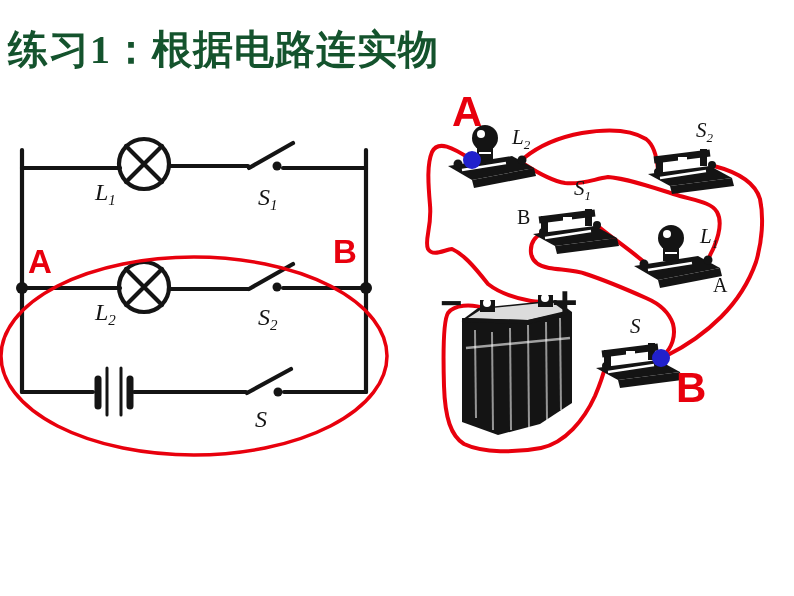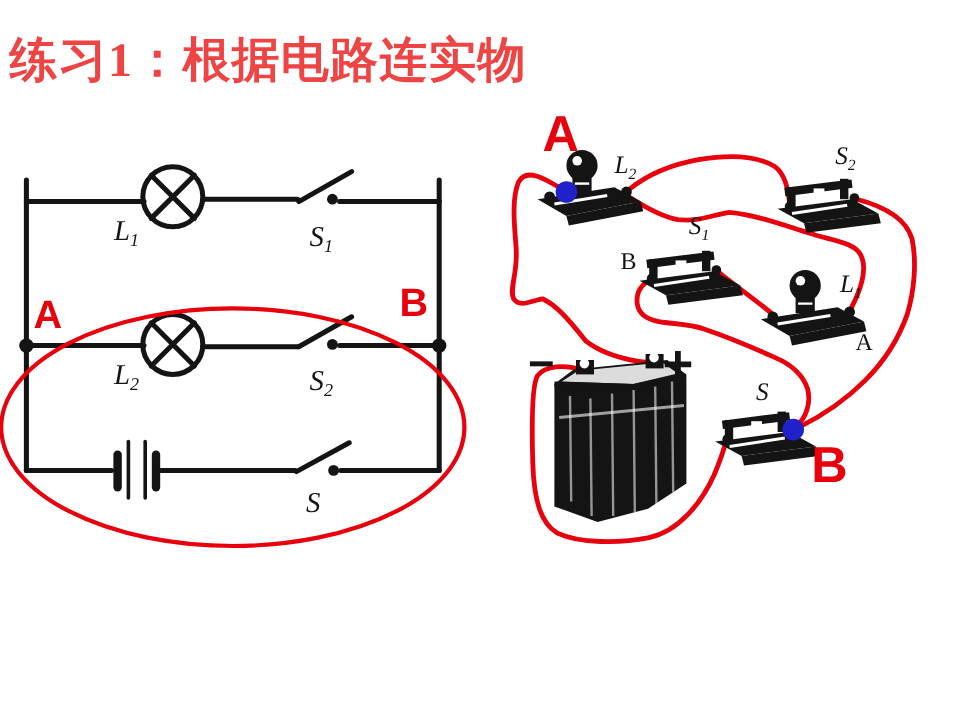--- a/index.html
+++ b/index.html
@@ -3,21 +3,21 @@
 <meta charset="utf-8">
 <style>
   html,body{margin:0;padding:0;}
   body{
     width:794px;height:596px;position:relative;background:#ffffff;
     font-family:"Liberation Serif", serif;overflow:hidden;
   }
   .slide-title{
     position:absolute;left:8px;top:22px;width:760px;
     font-family:"Liberation Serif", serif;
-    font-size:40px;font-weight:bold;color:#ef4444;letter-spacing:1px;
+    font-size:40px;font-weight:bold;color:#14532d;letter-spacing:1px;
     white-space:nowrap;
   }
   svg.canvas{position:absolute;left:0;top:0;}
   text{user-select:none;}
   .serif-label{font-family:"Liberation Serif", serif;font-style:italic;}
   .node-letter{font-family:"Liberation Sans", sans-serif;font-weight:bold;}
   .plain-serif{font-family:"Liberation Serif", serif;}
 </style>
 </head>
 <body>

